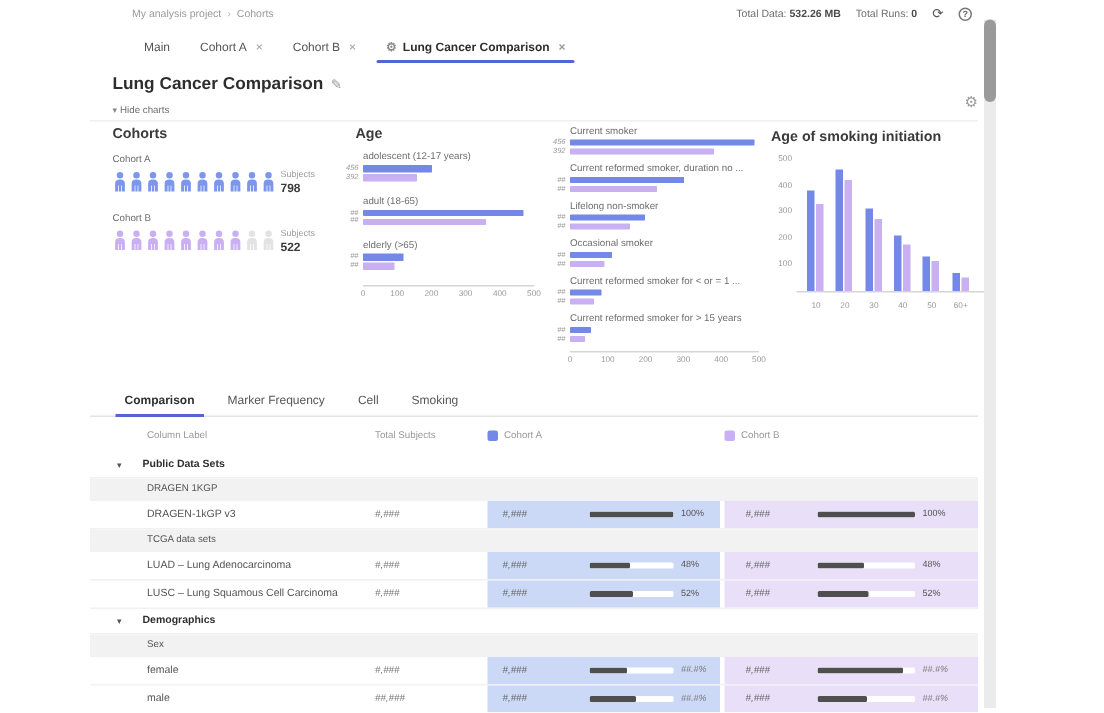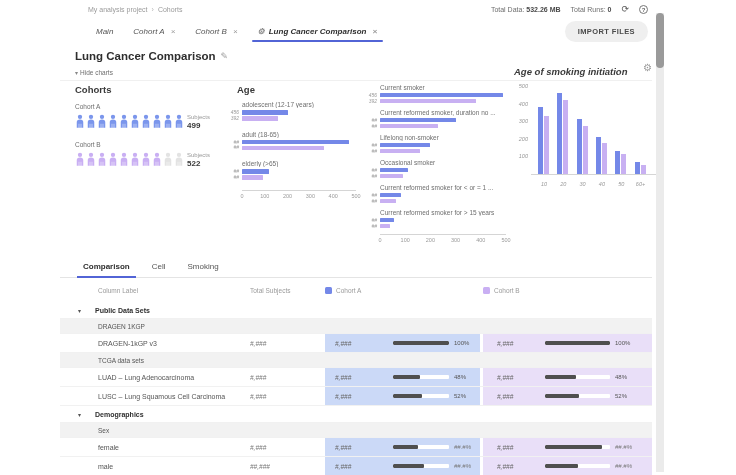--- a/index.html
+++ b/index.html
@@ -11,21 +11,21 @@
   
   .topbar { position:absolute; top:5px; left:88px; width:560px; display:flex; align-items:center; font-size:7px; color:#9a9a9a; }
   .crumb { color:#9a9a9a; }
   .crumb-sep { margin:0 4px; font-size:7px; color:#b5b5b5; }
   .topbar-right { margin-left:auto; display:flex; align-items:center; gap:10px; color:#6e6e6e; }
   .meta b { color:#4a4a4a; font-weight:bold; }
   .icon-btn { font-size:9px; color:#555; cursor:pointer; line-height:1; }
   .help-circle { width:9px; height:9px; border:1px solid #777; border-radius:50%; font-size:6px; color:#666; display:flex; align-items:center; justify-content:center; font-weight:bold; }
   
   .tabbar { position:absolute; top:20px; left:88px; width:560px; height:22px; display:flex; align-items:center; }
-  .tabs { display:flex; gap:4px; height:100%;font-style:italic; }
+  .tabs { display:flex; gap:4px; height:100%; }
   .tab { display:flex; align-items:center; gap:4px; padding:0 8px; height:100%; font-size:8px; color:#555; cursor:pointer; position:relative; white-space:nowrap; }
   .tab.active { color:#2e2e2e; font-weight:bold; }
   .tab.active .underline { position:absolute; left:2px; right:2px; bottom:0; height:2px; background:#5264d6; border-radius:1px; }
   .tab .close { color:#9a9a9a; font-size:8px; margin-left:2px; }
   .tab .tab-ico { color:#8a8a8a; font-size:8px; }
   .actions { margin-left:auto; display:flex; gap:8px; }
   .btn { border:none; border-radius:11px; font-family:"Liberation Sans",sans-serif; font-size:7.5px; font-weight:bold; letter-spacing:.4px; padding:6px 13px; cursor:pointer; }
   .btn-secondary { background:#efefef; color:#4a4a4a; }
   .btn-primary { background:#7a68ee; color:#fff; }
   
@@ -57,21 +57,21 @@
   .hb-cat { font-size:6.5px; color:#6e6e6e; margin-bottom:2px; white-space:nowrap; overflow:hidden; }
   .hb-row { display:flex; }
   .hb-vals { display:flex; flex-direction:column; justify-content:center; align-items:flex-end; padding-right:3px; }
   .hb-val { font-size:5px; color:#9a9a9a; line-height:1.15; font-style:italic; }
   .hb-bars { display:flex; flex-direction:column; gap:1.5px; }
   .hb-bar { height:4.5px; border-radius:0.5px; }
   .smoke .hb-bar { height:4px; }
   .hb-axis { position:relative; border-top:1px solid #d5d5d5; height:10px; margin-top:2px; }
   .hb-tick { position:absolute; top:2px; transform:translateX(-50%); font-size:5.5px; color:#9a9a9a; }
   
-  .vchart { position:absolute; left:514px; top:66px; width:142px;font-style:italic; }
+  .vchart { position:absolute; left:514px; top:86px; width:142px; }
   .vchart .sec-heading { margin-bottom:8px; }
   .vplot { position:relative; height:104px; }
   .v-ylab { position:absolute; font-size:5.5px; color:#9a9a9a; text-align:right; width:14px; }
   .v-base { position:absolute; left:17px; right:0; bottom:14px; height:1px; background:#d5d5d5; }
   .v-bar { position:absolute; bottom:15px; width:5px; }
   .v-xlab { position:absolute; bottom:2px; transform:translateX(-50%); font-size:5.5px; color:#9a9a9a; }
   .charts-gear { position:absolute; left:643px; top:62px; font-size:10px; color:#9a9a9a; cursor:pointer; }
   
   .table-section { position:absolute; left:60px; top:256px; width:592px; }
   .btabs { display:flex; gap:6px; padding-left:15px; height:22px; align-items:center; border-bottom:1px solid #e4e4e4; }
@@ -139,21 +139,20 @@
           <span class="close">×</span>
         </div>
         <div class="tab active">
           <span class="tab-ico">⚙</span>
           <span>Lung Cancer Comparison</span>
           <span class="close">×</span>
           <span class="underline"></span>
         </div>
       </div>
     <div class="actions">
-      <button class="btn btn-secondary">IMPORT FILES</button>
     </div>
   </div>
 
   <div class="title-row">
     <span class="page-title">Lung Cancer Comparison</span>
     <span class="pencil">✎</span>
   </div>
   <div class="hide-charts">
     <span class="caret">▾</span><span>Hide charts</span>
   </div>
@@ -192,21 +191,21 @@
                 </svg></span>
               <span><svg width="10" height="16" viewBox="0 0 12 16">
                   <path d="M6 0.4a2.6 2.6 0 1 0 0 5.2 2.6 2.6 0 0 0 0-5.2zM6 6.3c-2.6 0-3.9 1.1-3.9 3.3V16h2.4v-4.8h.6V16h1.8v-4.8h.6V16h2.4V9.6c0-2.2-1.3-3.3-3.9-3.3z" fill="#7b96ec"></path>
                 </svg></span>
               <span><svg width="10" height="16" viewBox="0 0 12 16">
                   <path d="M6 0.4a2.6 2.6 0 1 0 0 5.2 2.6 2.6 0 0 0 0-5.2zM6 6.3c-2.6 0-3.9 1.1-3.9 3.3V16h2.4v-4.8h.6V16h1.8v-4.8h.6V16h2.4V9.6c0-2.2-1.3-3.3-3.9-3.3z" fill="#7b96ec"></path>
                 </svg></span>
             </div>
             <div class="subjects">
               <div class="subj-label">Subjects</div>
-              <div class="subj-value">499</div>
+              <div class="subj-value">798</div>
             </div>
           </div>
         </div>
         <div class="cohort-group">
           <div class="cohort-name">Cohort B</div>
           <div class="cohort-row">
             <div class="people">
               <span><svg width="10" height="16" viewBox="0 0 12 16">
                   <path d="M6 0.4a2.6 2.6 0 1 0 0 5.2 2.6 2.6 0 0 0 0-5.2zM6 6.3c-2.6 0-3.9 1.1-3.9 3.3V16h2.4v-4.8h.6V16h1.8v-4.8h.6V16h2.4V9.6c0-2.2-1.3-3.3-3.9-3.3z" fill="#c9aff3"></path>
                 </svg></span>
@@ -415,20 +414,21 @@
         <div class="v-bar" style="left: 126.5px; height: 8.8px; background: rgb(200, 176, 242);"></div>
         <span class="v-xlab" style="left: 126.5px;">60+</span>
       </div>
   </div>
 
   <span class="charts-gear">⚙</span>
 
   <div class="table-section">
     <div class="btabs" id="bottom-tabs">
         <div class="btab active">Comparison</div>
+        <div class="btab">Marker Frequency</div>
         <div class="btab">Cell</div>
         <div class="btab">Smoking</div>
       </div>
     <div class="thead">
       <span class="h h-label">Column Label</span>
       <span class="h h-total">Total Subjects</span>
       <span class="h h-legend h-la">
         <span class="swatch" id="swatch-a" style="background: rgb(116, 136, 232);"></span>
         <span>Cohort A</span>
       </span>

